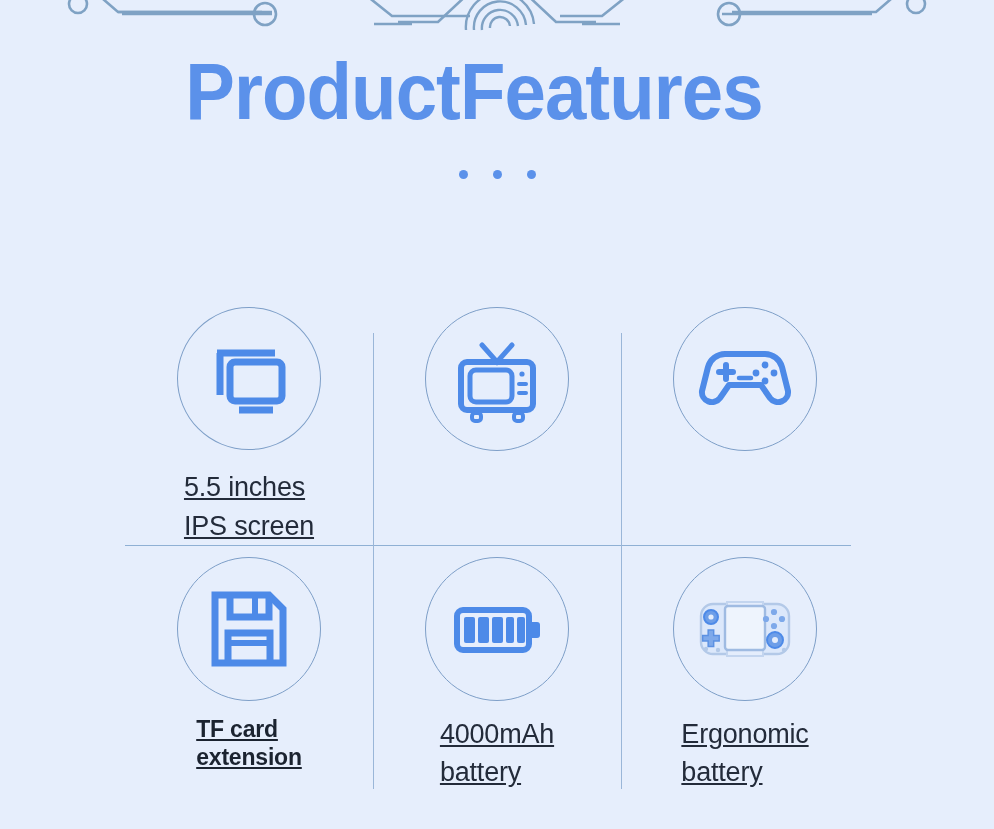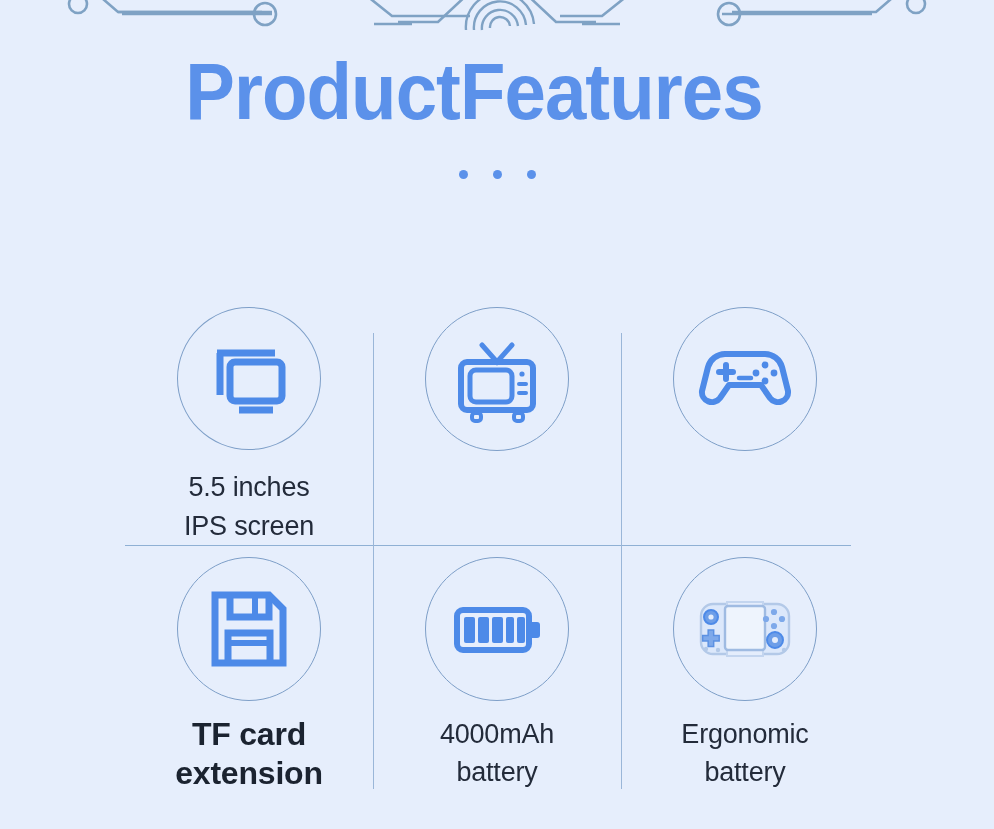--- a/index.html
+++ b/index.html
@@ -114,31 +114,31 @@
     border: 1.4px solid #7e9fc8;
     display: flex;
     align-items: center;
     justify-content: center;
     box-sizing: border-box;
   }
   .icon-circle svg { display: block; }
 
   .feature-label {
     margin-top: 18px;
-    text-align: center;
     color: #232b3a;
     font-size: 27px;
     line-height: 1.42;
     font-family: "Liberation Sans Narrow", "Liberation Sans", sans-serif;
     letter-spacing: -0.2px;
     white-space: pre-line;
+    text-decoration: underline;
   }
   .feature-label.bold {
     font-weight: bold;
-    font-size: 32px;
+    font-size: 23px;
     line-height: 1.22;
     color: #1b2330;
   }
   .row2 .feature-label { margin-top: 14px; }
 </style>
 </head>
 <body>
 
 <div class="circuit-band">
   <svg width="994" height="46" viewBox="0 0 994 46" fill="none" stroke="#7fa2c4" stroke-width="2.6">

